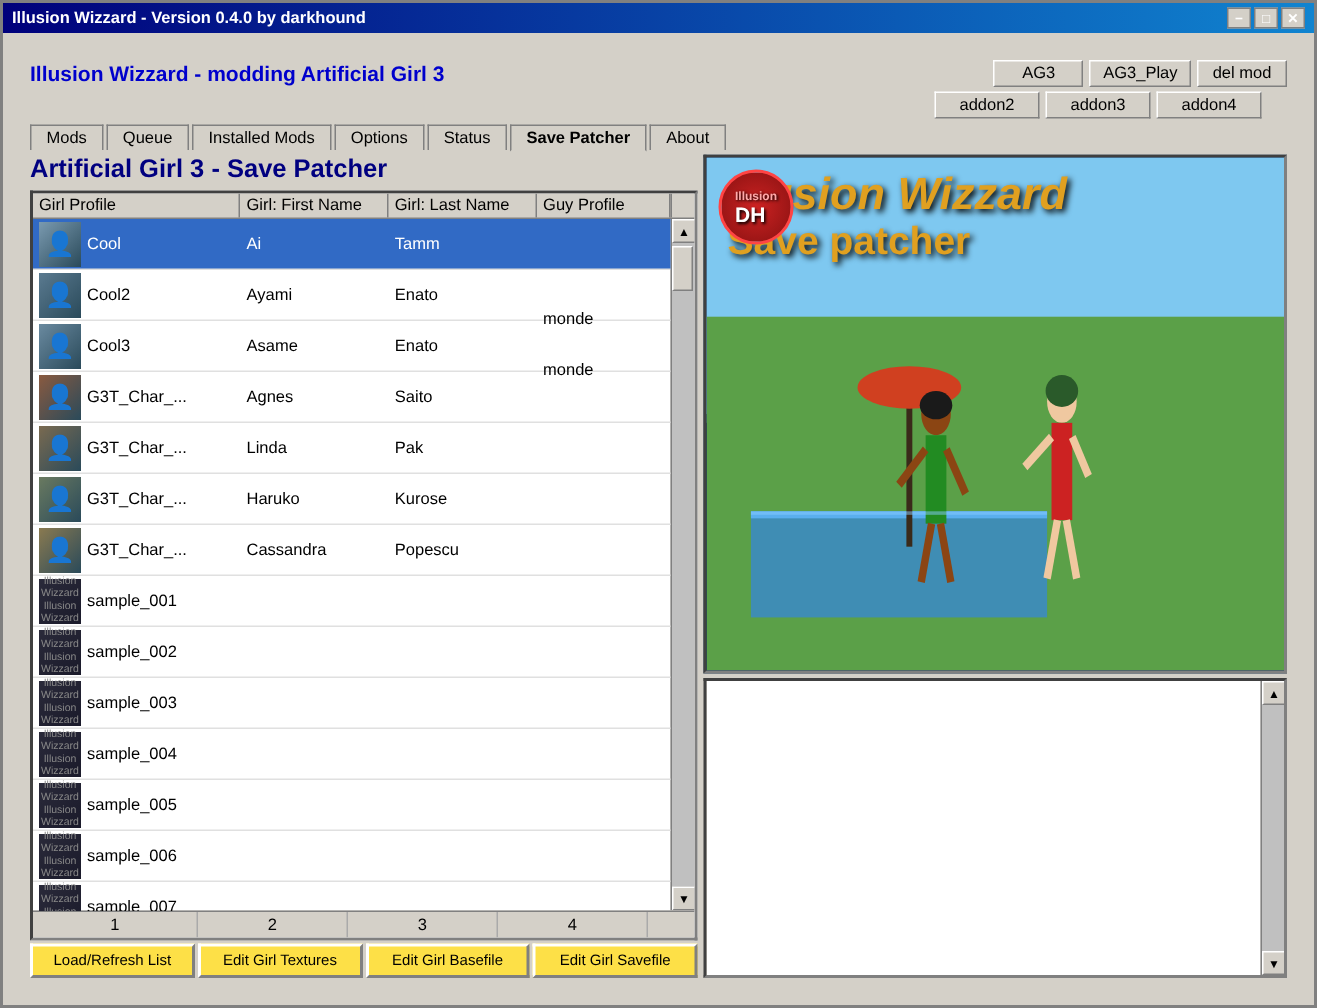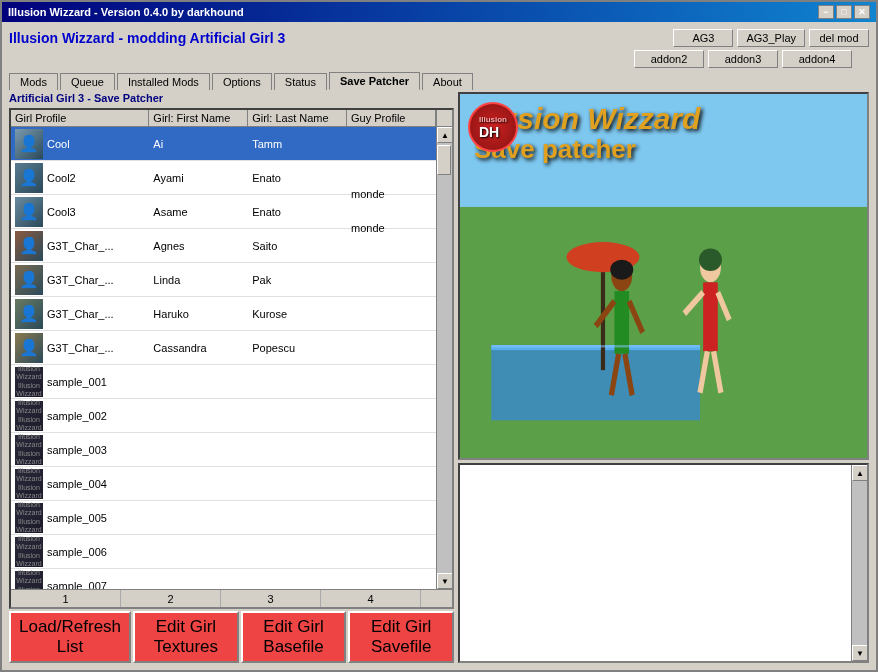--- a/index.html
+++ b/index.html
@@ -38,21 +38,21 @@
       display: flex;
       align-items: center;
       justify-content: center;
       cursor: pointer;
     }
     
     .main-container {
       display: flex;
       flex-direction: column;
       height: calc(100% - 20px);
-      padding: 7px;
+      padding: 18px;
       gap: 3px;
     }
     
     .top-toolbar {
       display: flex;
       align-items: center;
       gap: 4px;
     }
     .app-title {
       font-size: 14px;
@@ -70,21 +70,21 @@
       border-left-color: #fff;
       padding: 2px 8px;
       font-size: 11px;
       cursor: pointer;
       min-width: 60px;
       text-align: center;
     }
     
     .tab-row {
       display: flex;
-      align-items: center;
+      align-items: flex-start;
       gap: 2px;
     }
     .tab {
       background: #d4d0c8;
       border: 1px solid #808080;
       border-bottom: none;
       padding: 2px 10px;
       font-size: 11px;
       cursor: pointer;
       position: relative;
@@ -116,21 +116,21 @@
     }
     
     .left-panel {
       display: flex;
       flex-direction: column;
       width: 445px;
       flex-shrink: 0;
     }
     .section-title {
       color: #000080;
-      font-size: 11px;
+      font-size: 17px;
       font-weight: bold;
       margin-bottom: 4px;
     }
     .table-container {
       border: 2px solid #808080;
       border-top-color: #404040;
       border-left-color: #404040;
       flex: 1;
       overflow: hidden;
       display: flex;
@@ -267,28 +267,28 @@
       border-right: 1px solid #aaa;
     }
     
     .bottom-buttons {
       display: flex;
       gap: 2px;
       flex-shrink: 0;
       margin-top: 2px;
     }
     .bottom-btn {
-      background: #ef4444;
+      background: #fde047;
       border: 2px solid;
       border-top-color: #ffffff;
       border-left-color: #ffffff;
       border-bottom-color: #808080;
       border-right-color: #808080;
       padding: 4px 8px;
-      font-size: 17px;
+      font-size: 10px;
       cursor: pointer;
       flex: 1;
       text-align: center;
     }
     
     .right-panel {
       display: flex;
       flex-direction: column;
       flex: 1;
       gap: 3px;

